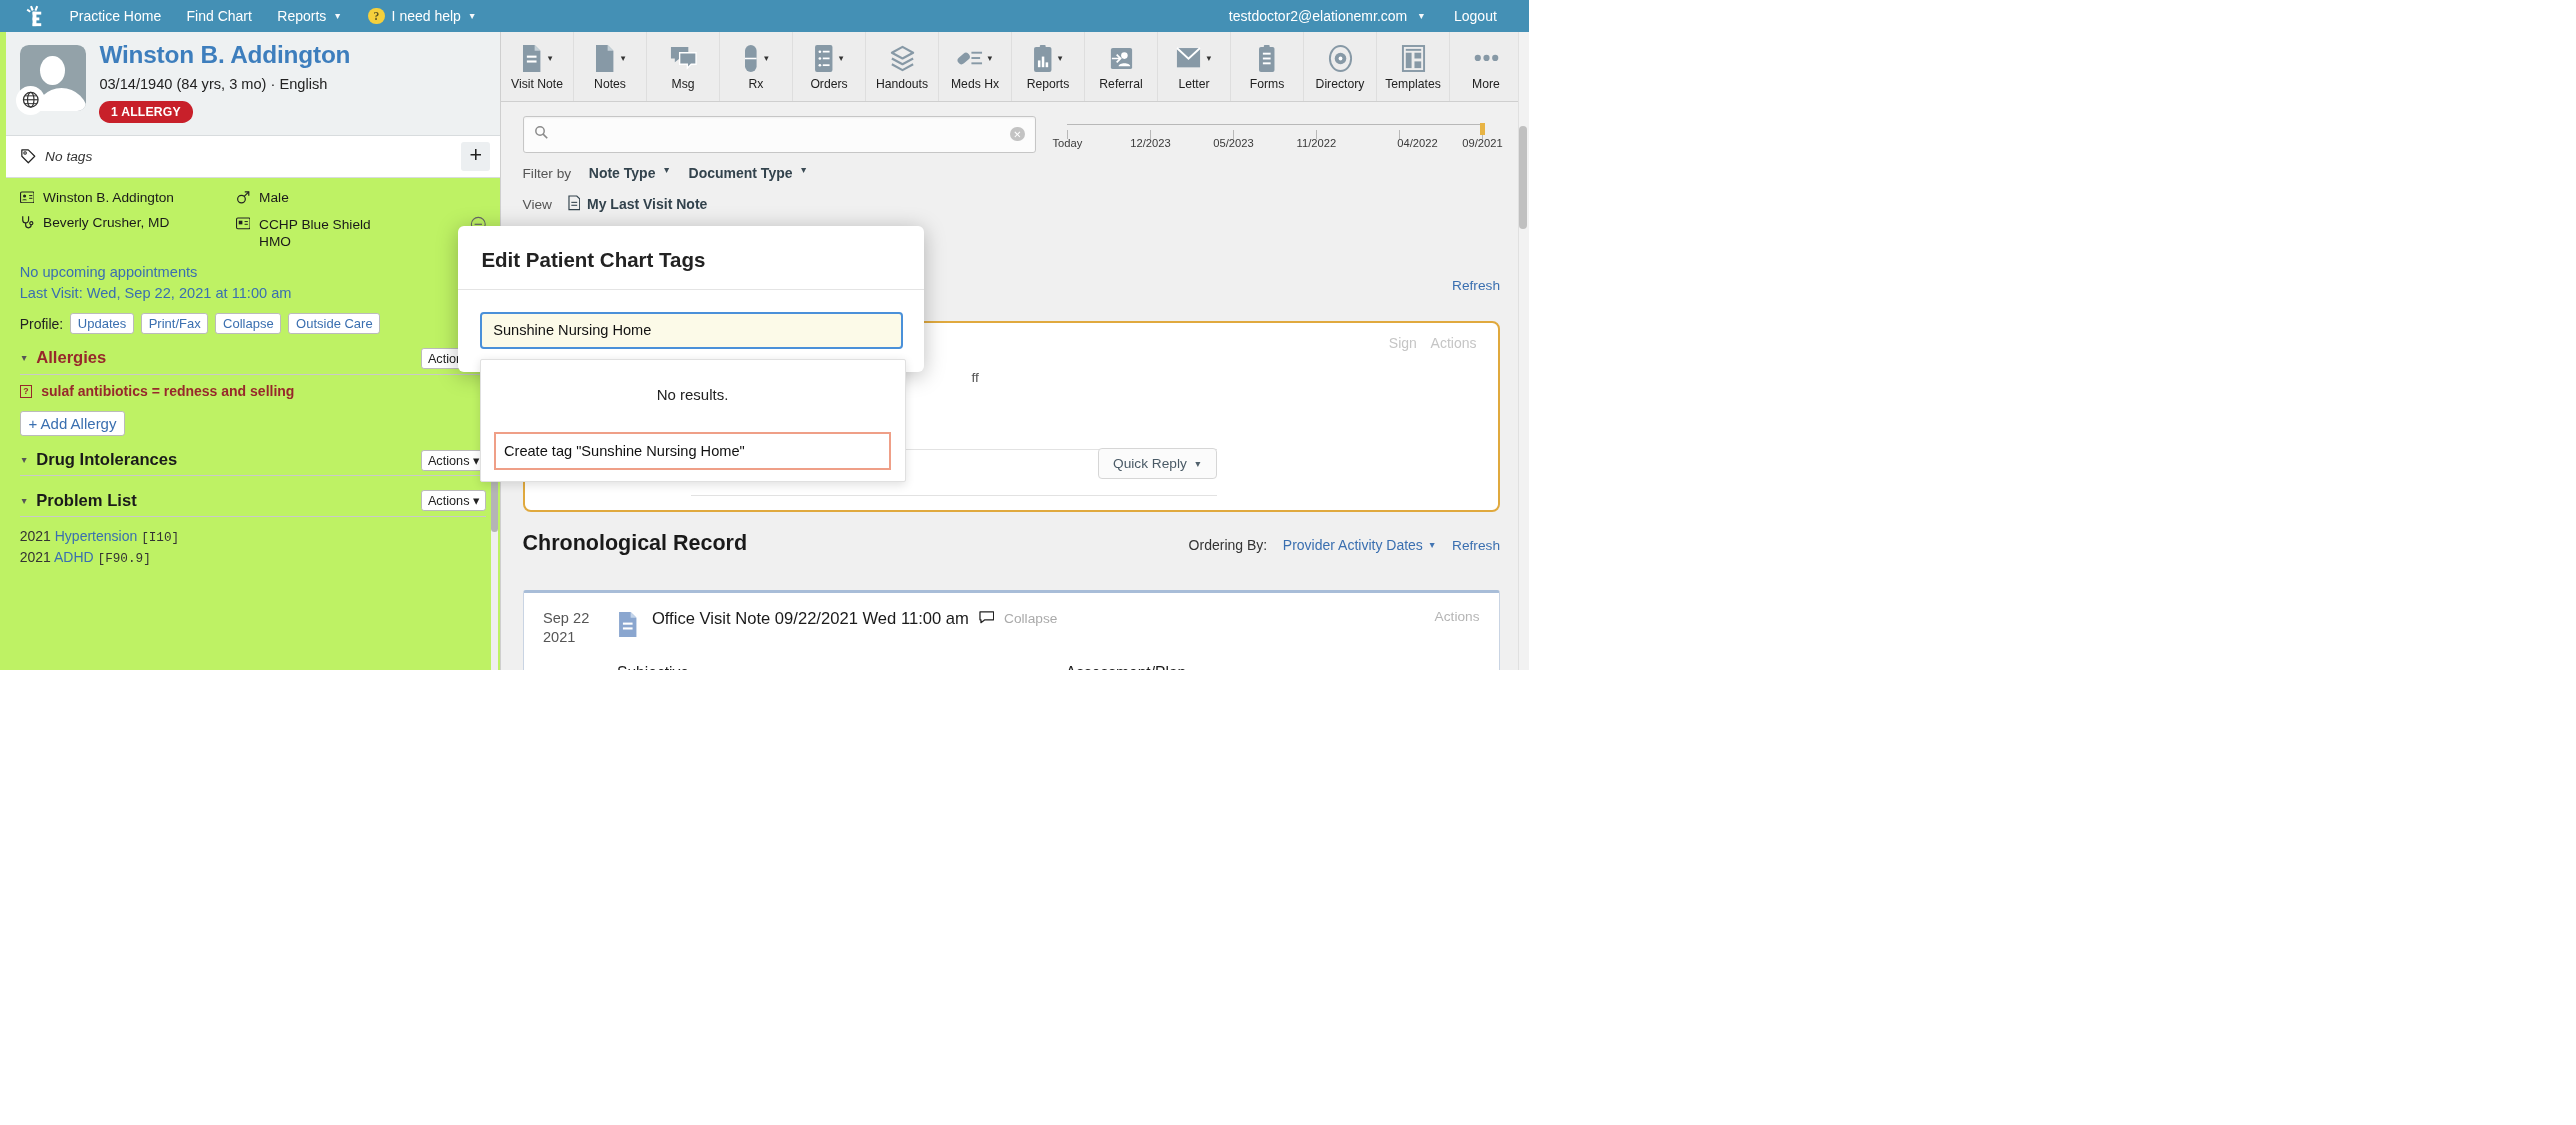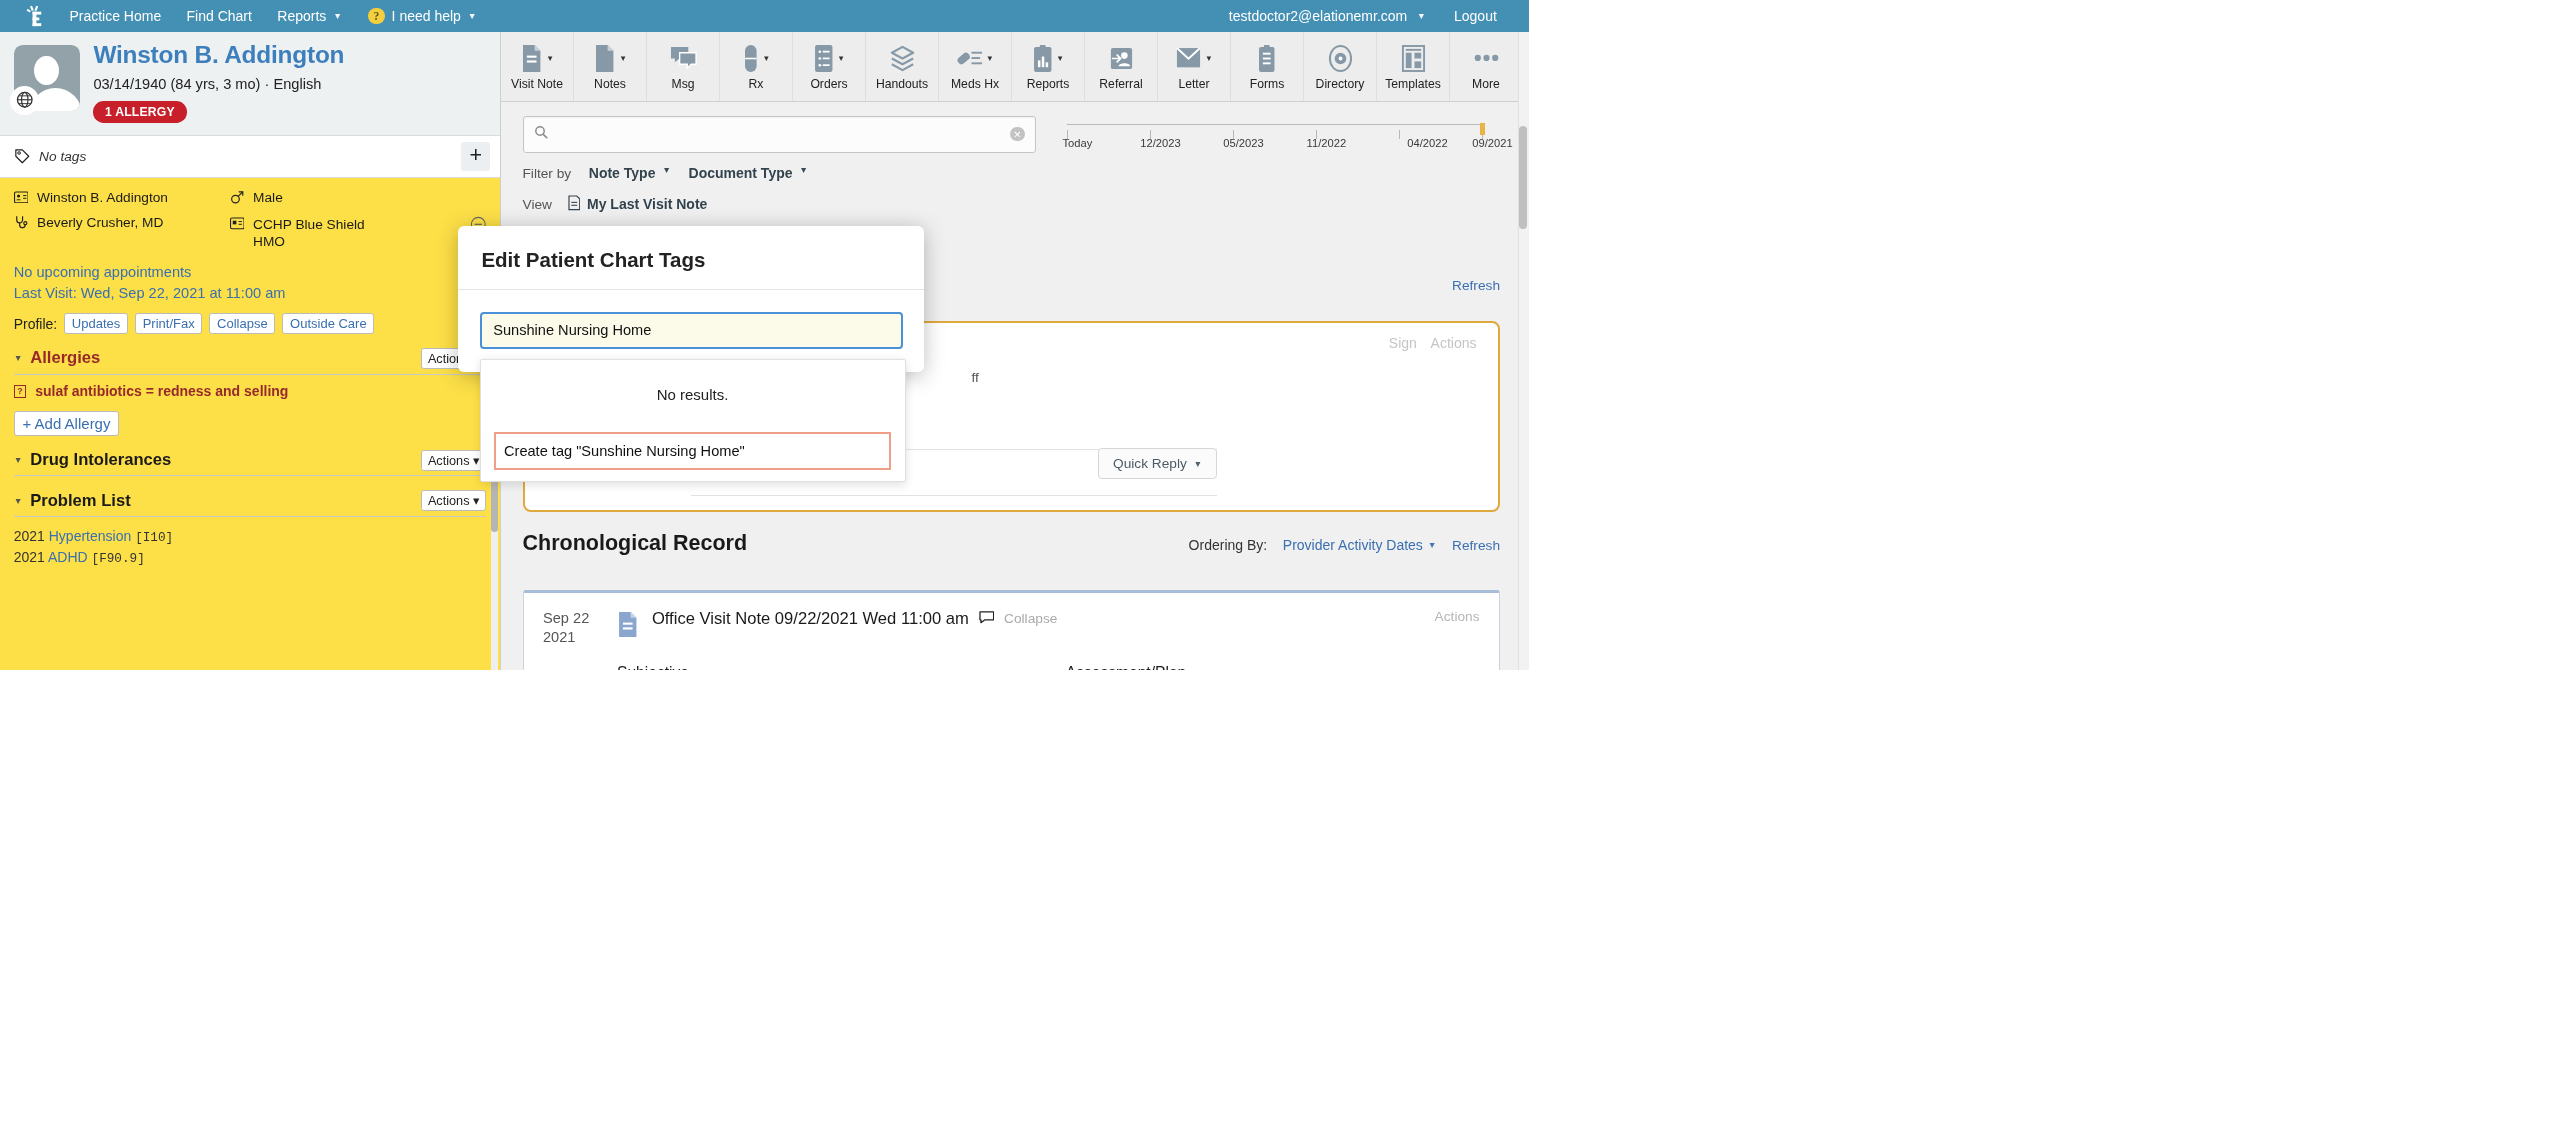--- a/index.html
+++ b/index.html
@@ -32,21 +32,21 @@
     width:16.6px;height:16.6px;border-radius:50%;background:#f5d03c;color:#5d5523;
     font-size:11.7px;font-weight:bold;display:flex;align-items:center;justify-content:center;
     font-family:"Liberation Serif", serif;
   }
   .topnav-right { margin-left:auto; display:flex; align-items:center; padding-right: 19.5px; gap: 3.9px;}
 
   
   .body-wrap { display: flex; height: 638px; }
 
   
-  .sidebar { width: 501px; background: #fde047; border-right: 1px solid #cfcfcf; position: relative; }
+  .sidebar { width: 501px; background: #bef264; border-right: 1px solid #cfcfcf; position: relative; padding-left: 6px; }
   .pat-header {
     background: #eef1f2; padding: 9.8px 13.7px 11.7px 13.7px; display: flex; gap: 13.7px;
     border-bottom: 1px solid #d8dcde;
   }
   .avatar-box { position: relative; width: 66px; height: 66px; flex: none; margin-top: 2.9px;}
   .avatar-sq {
     width: 66px; height: 66px; border-radius: 8.8px; background: #93a2a9; overflow: hidden; position: relative;
   }
   .avatar-head { position:absolute; width:24.4px;height:29px;border-radius:50%;background:#fff;left:20.5px;top:11.7px;}
   .avatar-body { position:absolute; width:53px;height:33px;border-radius:27px 27px 0 0;background:#fff;left:15.6px;top:43px;}
@@ -145,21 +145,21 @@
   }
   .clear-x { width:14.6px;height:14.6px;border-radius:50%;background:#c3c3c3;color:#fff;font-size:9.8px;
     display:flex;align-items:center;justify-content:center; cursor:pointer;}
 
   .timeline { margin-left: 31px; position:relative; width: 488px; padding-top: 5.9px;}
   .tl-line { position:absolute; left:0; top:8.8px; width:415px; height:1px; background:#b8b8b8;}
   .tl-ticks { position:relative; height:17.6px;}
   .tl-tick { position:absolute; top:8.8px; width:1px; height:8.8px; background:#b8b8b8;}
   .tl-marker { position:absolute; top:1px; width:4.9px;height:12.7px;background:#e8b445;}
   .tl-labels { display:flex; font-size:11.2px; color:#3a3a3a; }
-  .tl-lbl { position:absolute; transform: translateX(-50%); top: 21.5px; white-space:nowrap;margin-left:10px;}
+  .tl-lbl { position:absolute; transform: translateX(-50%); top: 21.5px; white-space:nowrap;}
   .back-top { position:absolute; left: 456px; top: 25px; font-size:16px; color:#c2c2c2;}
 
   .filter-row { display:flex; align-items:center; gap:17.6px; padding: 12.7px 0 0 21.5px; }
   .filter-lbl { font-size:13.7px; color:#555;}
   .filter-item { font-size:14px; font-weight:bold; color:#33434d; display:flex; gap:6.8px; cursor:pointer;}
 
   .view-row { display:flex; align-items:center; gap:15.6px; padding: 13.7px 0 0 21.5px; }
   .view-lbl { font-size:13.7px; color:#555; }
   .view-item { font-size:14px; font-weight:bold; color:#33434d; display:flex; align-items:center; gap:6.8px;}
 

